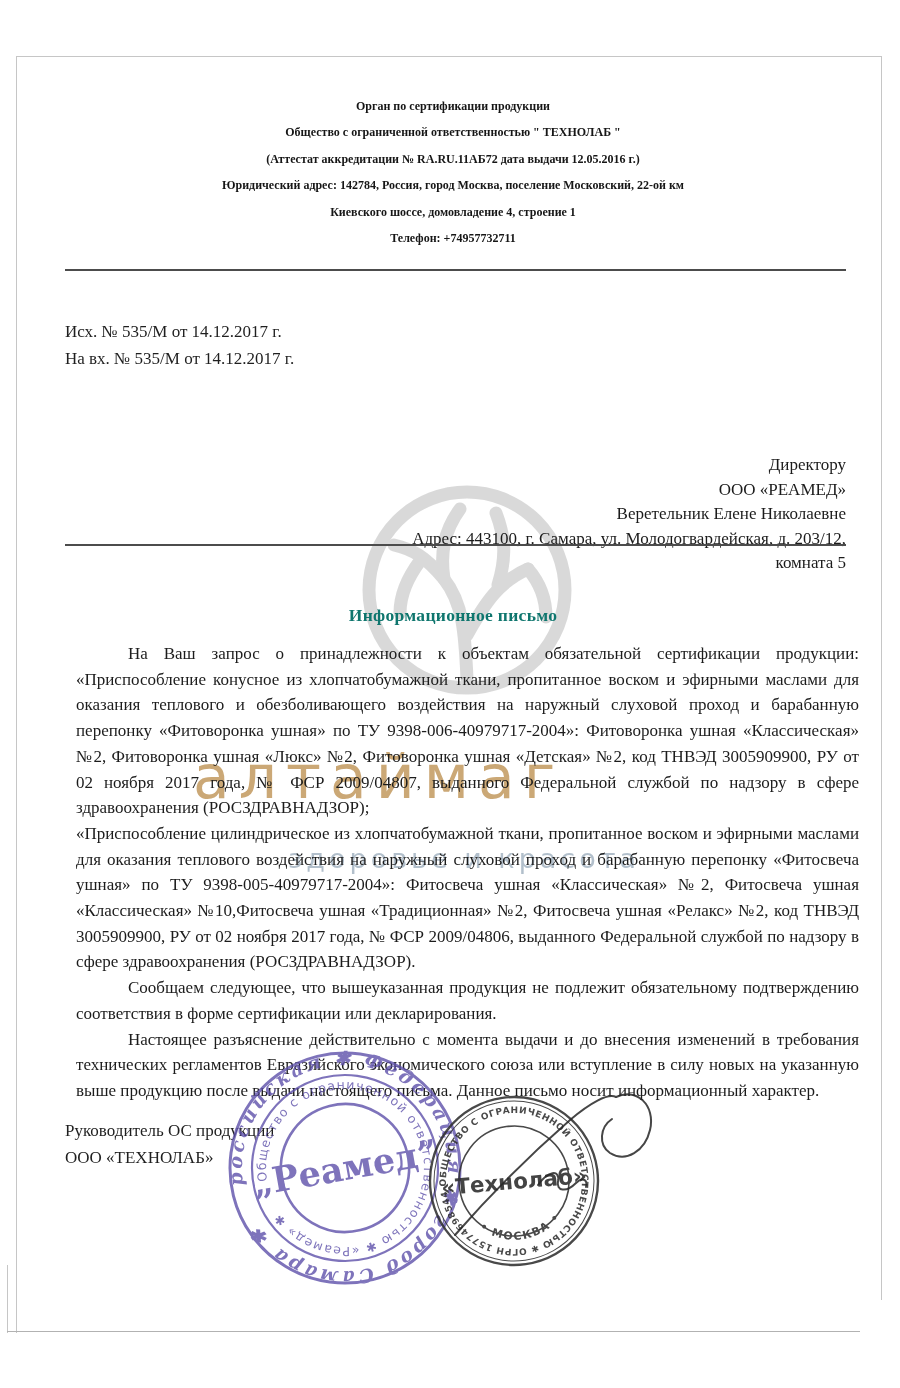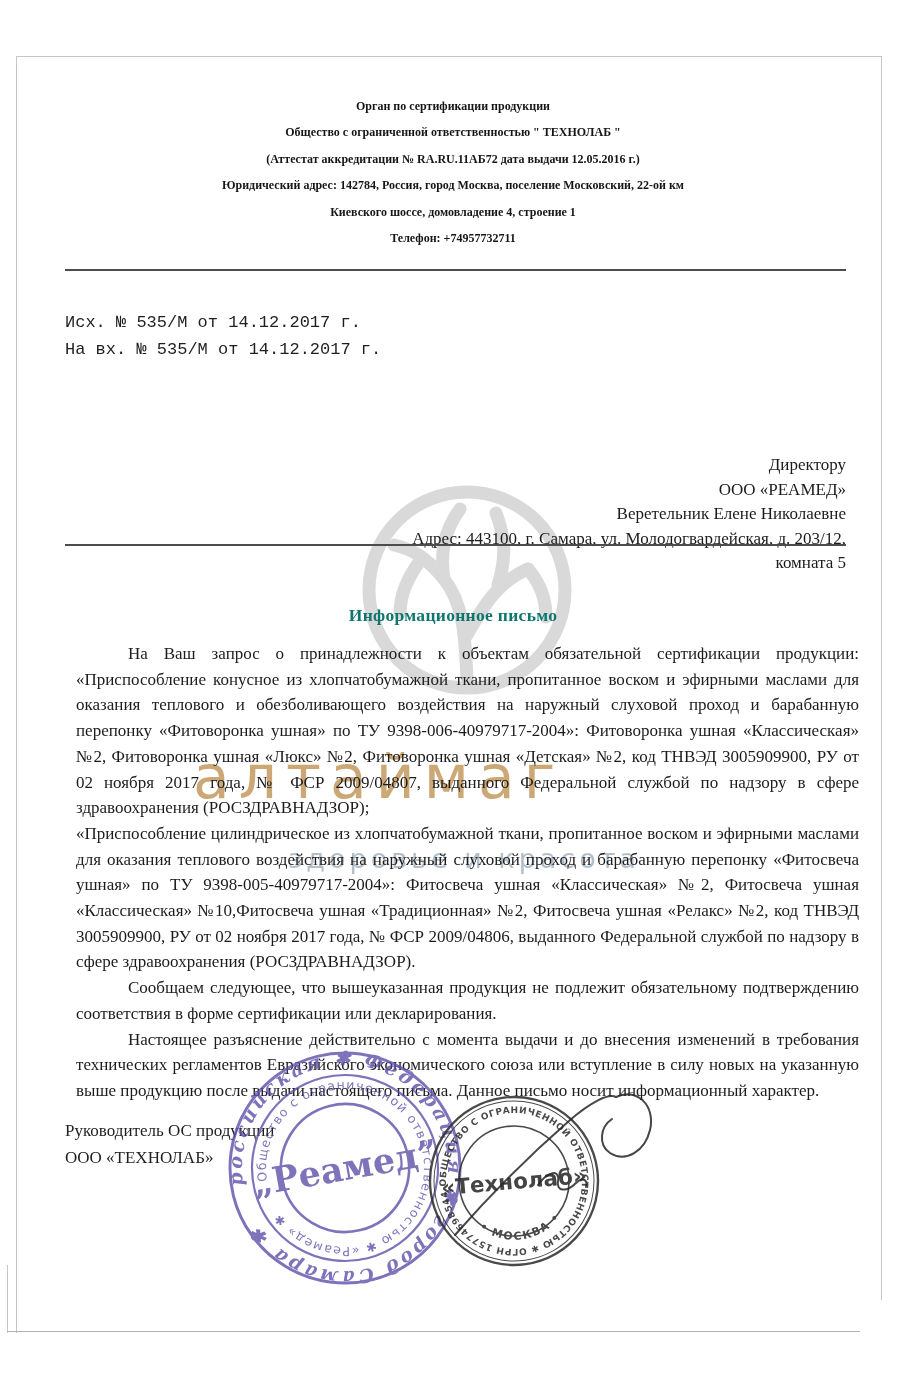--- a/index.html
+++ b/index.html
@@ -10,21 +10,21 @@
   .abs{position:absolute;}
   
   .edge{background:#c6c6c6;position:absolute;}
   
   .header{
     left:60px;top:93px;width:786px;text-align:center;
     font-weight:bold;font-size:12px;line-height:26.4px;color:#161616;
     z-index:2;
   }
   .rule{position:absolute;background:#4c4c4c;height:2px;z-index:2;}
-  .refs{left:65px;top:309px;font-size:17px;line-height:27px;z-index:2;font-family:Liberation Mono, monospace;}
+  .refs{left:65px;top:318px;font-size:17px;line-height:27px;z-index:2;}
   .recipient{
     left:280px;top:453px;width:566px;text-align:right;
     font-size:17px;line-height:24.6px;z-index:2;color:#1b1b1b;
   }
   .title{
     left:60px;top:605px;width:786px;text-align:center;
     font-weight:bold;font-size:17.5px;letter-spacing:0.3px;z-index:2;color:#0f766e;
   }
   .bodytext{
     left:64px;top:641px;width:783px;z-index:2;

